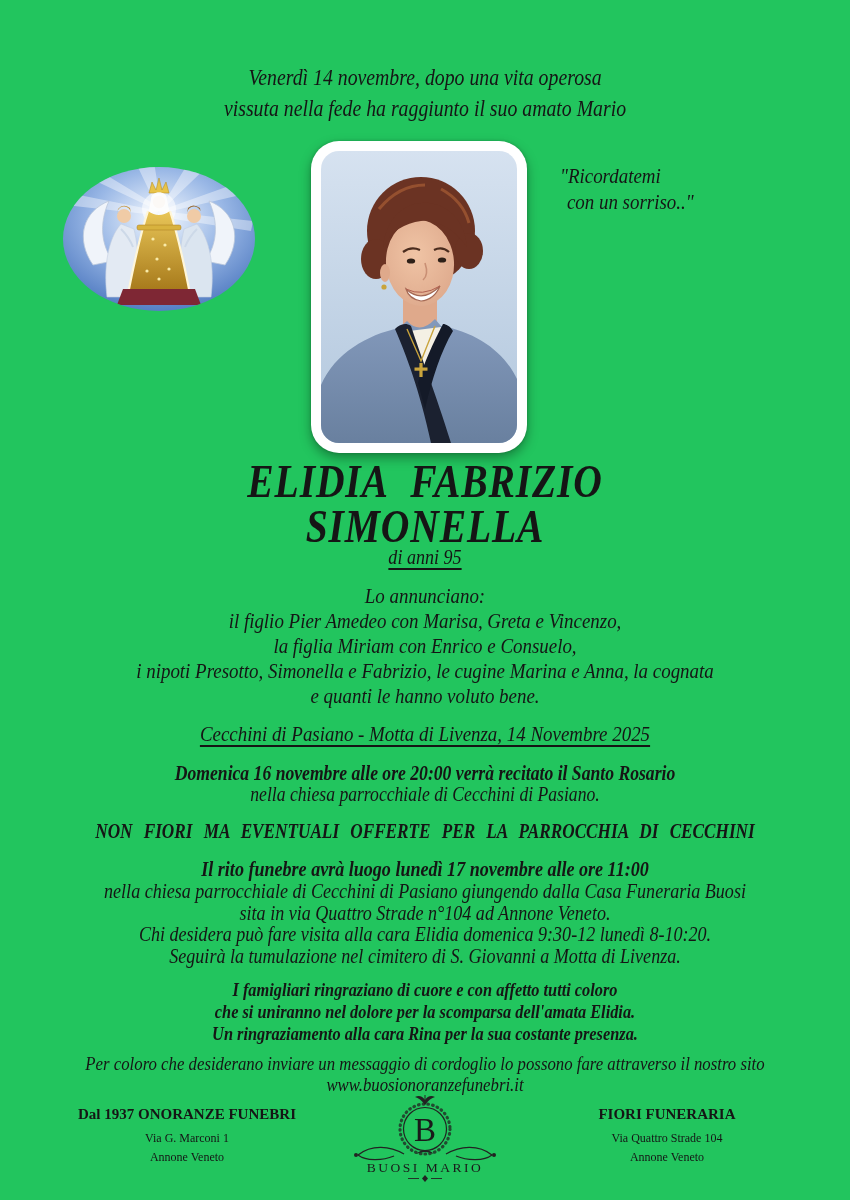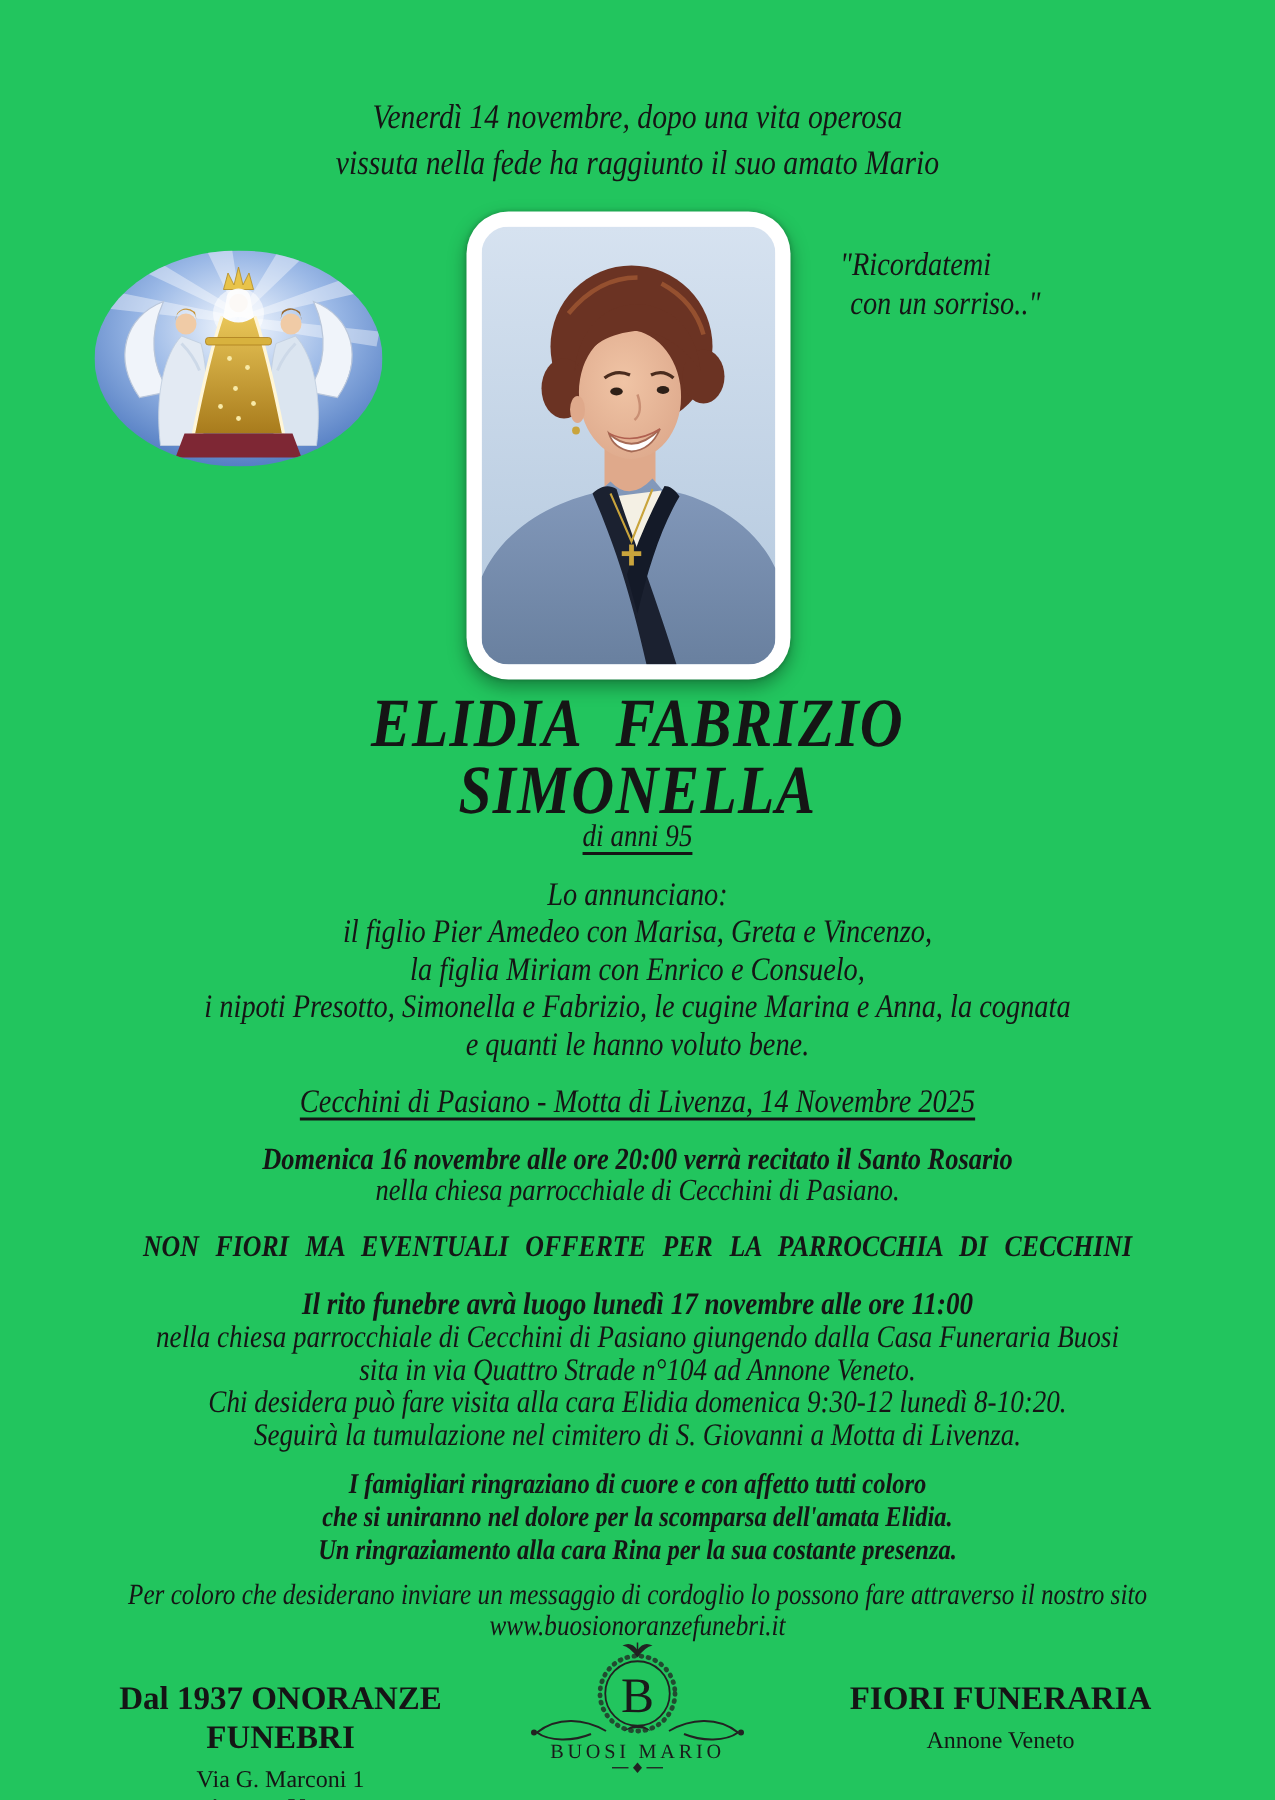--- a/index.html
+++ b/index.html
@@ -32,22 +32,22 @@
 
   #announce{top:583px;font-size:22px;line-height:25px;font-style:italic;}
   #dateline{top:721px;font-size:22px;font-style:italic;}
   #rosary{top:763px;font-size:20.5px;line-height:21px;font-style:italic;}
   #noflowers{top:820px;font-size:20px;font-weight:bold;font-style:italic;word-spacing:8px;}
   #funeral{top:859px;font-size:21px;line-height:21.8px;font-style:italic;}
   #thanks{top:979px;font-size:19px;line-height:22px;font-weight:bold;font-style:italic;}
   #condolence{top:1053px;font-size:19.5px;line-height:21px;font-style:italic;}
 
   .fcol{position:absolute;width:300px;text-align:center;font-style:normal;}
-  .fcol .ftitle{font-size:22px;font-weight:bold;margin-bottom:6px;margin-top:13px;}
-  .fcol .faddr{font-size:16px;line-height:19px;}
+  .fcol .ftitle{font-size:15px;font-weight:bold;margin-bottom:6px;}
+  .fcol .faddr{font-size:12px;line-height:19px;}
   #footer-left{left:37px;top:1106px;}
   #footer-right{left:517px;top:1106px;}
   #logo{left:348px;top:1092px;width:154px;height:92px;}
 </style>
 </head>
 <body>
 
 <div class="page">
 
   <div id="intro" class="abs center cx">
@@ -254,16 +254,17 @@
       <text x="77" y="80" text-anchor="middle" font-family="Liberation Serif, DejaVu Serif, serif" font-size="13.5" fill="#1a1a1a" style="letter-spacing:2.5px">BUOSI MARIO</text>
 
       <path d="M77,83 L80,86.5 L77,90 L74,86.5 Z" fill="#222222"></path>
       <line x1="60" y1="86.5" x2="71" y2="86.5" stroke="#222222" stroke-width="0.9"></line>
       <line x1="83" y1="86.5" x2="94" y2="86.5" stroke="#222222" stroke-width="0.9"></line>
     </svg>
   </div>
 
   <div id="footer-right" class="fcol">
     <div class="ftitle">FIORI FUNERARIA</div>
+    <div class="faddr">Via Quattro Strade 104</div>
     <div class="faddr">Annone Veneto</div>
   </div>
 
 </div>
 
 </body></html>

